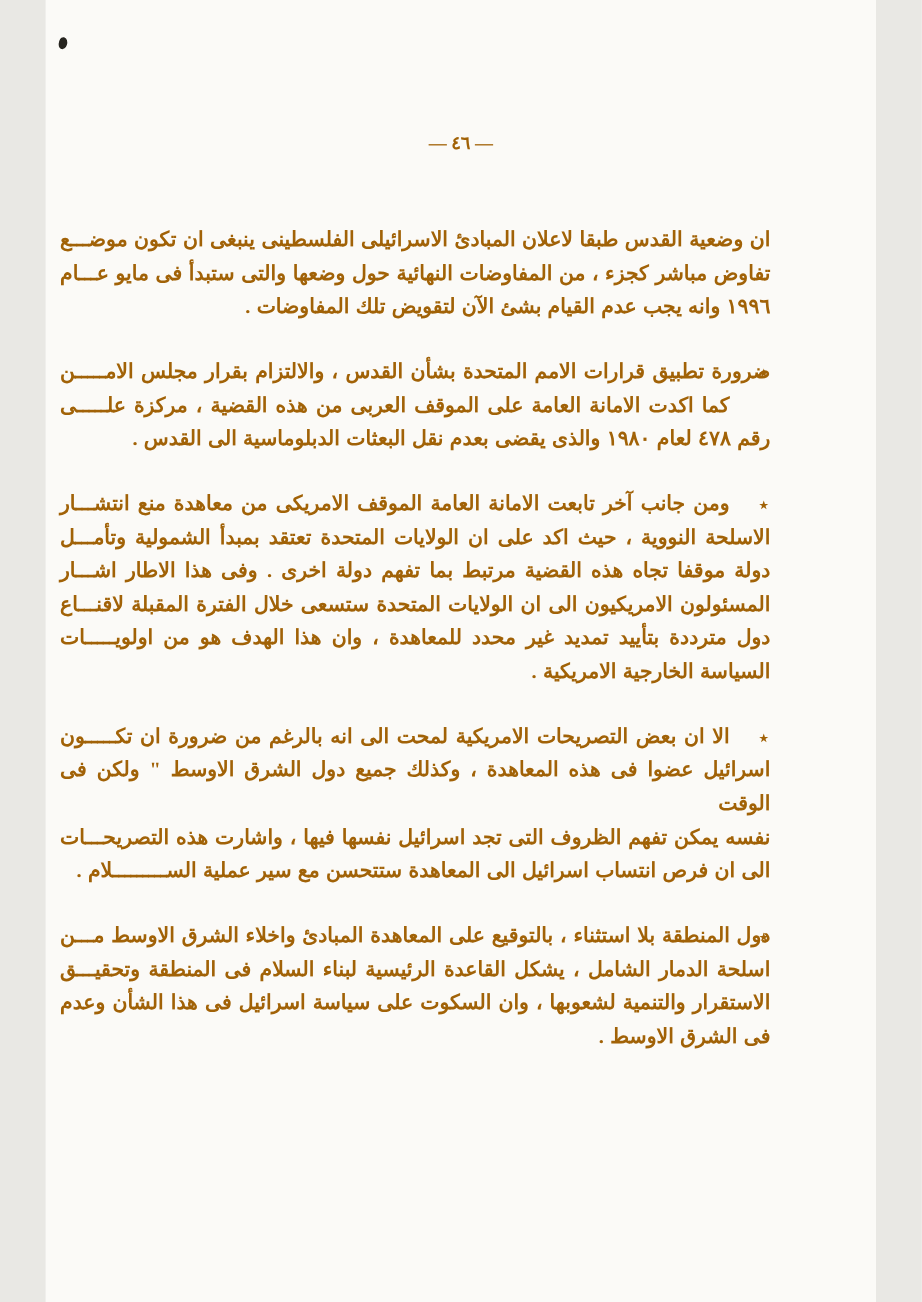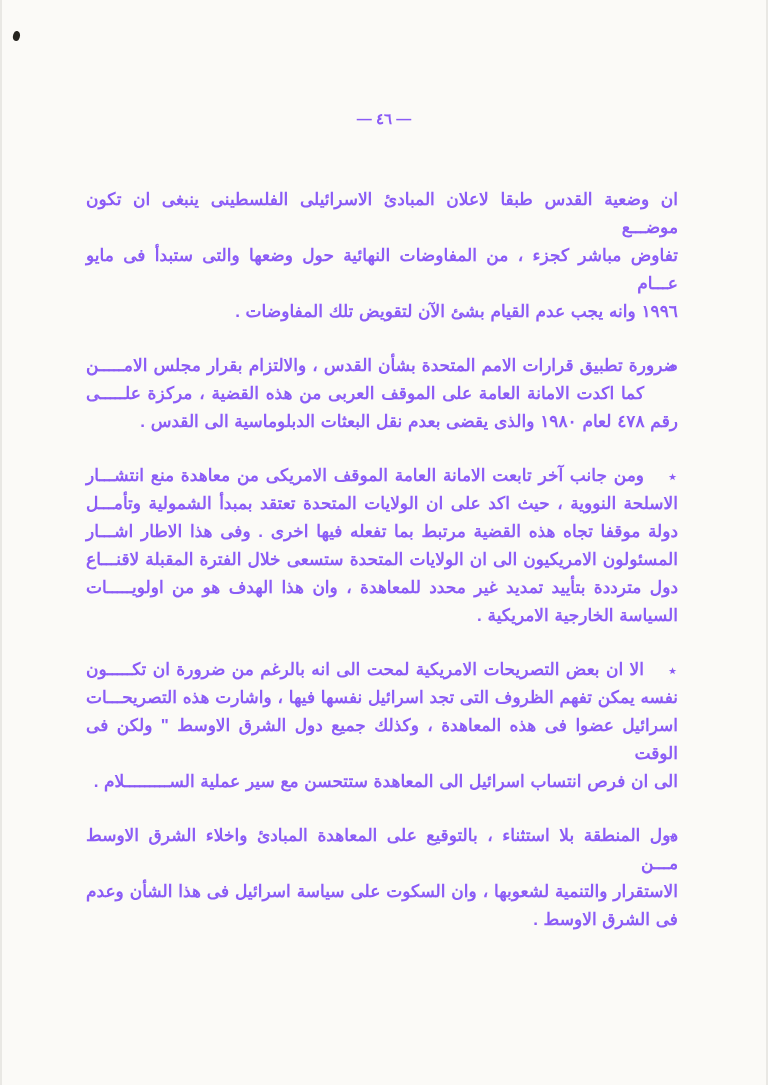--- a/index.html
+++ b/index.html
@@ -3,27 +3,27 @@
 <meta charset="utf-8">
 <title>Scanned Document Page</title>
 <style>
   html, body {
     margin: 0;
     padding: 0;
     background: #e9e8e4;
   }
   .page {
     position: relative;
-    width: 764px;
+    width: 692px;
     height: 1085px;
     margin: 0 auto;
     background: #fbfaf7;
     overflow: hidden;
-    font-family: Liberation Sans, sans-serif;
-    color: #8b5cf6;
+    font-family: Liberation Serif, serif;
+    color: #a16207;
     direction: rtl;
   }
   
   .artifact {
     position: absolute;
     left: 11px;
     top: 31px;
     width: 7px;
     height: 10px;
     background: #26241f;
@@ -102,36 +102,37 @@
       <span class="bullet">٭</span>
       <div class="line">ضرورة تطبيق قرارات الامم المتحدة بشأن القدس ، والالتزام بقرار مجلس الامـــــن</div>
       <div class="line first">كما اكدت الامانة العامة على الموقف العربى من هذه القضية ، مركزة علـــــى</div>
       <div class="line last">رقم ٤٧٨ لعام ١٩٨٠ والذى يقضى بعدم نقل البعثات الدبلوماسية الى القدس .</div>
     </div>
 
     <div class="para bulleted">
       <span class="bullet">٭</span>
       <div class="line first">ومن جانب آخر تابعت الامانة العامة الموقف الامريكى من معاهدة منع انتشـــار</div>
       <div class="line">الاسلحة النووية ، حيث اكد على ان الولايات المتحدة تعتقد بمبدأ الشمولية وتأمـــل</div>
-      <div class="line">دولة موقفا تجاه هذه القضية مرتبط بما تفعله فيها اخرى . وفى هذا الاطار اشـــار</div>
+      <div class="line">دولة موقفا تجاه هذه القضية مرتبط بما تفهم دولة اخرى . وفى هذا الاطار اشـــار</div>
       <div class="line">المسئولون الامريكيون الى ان الولايات المتحدة ستسعى خلال الفترة المقبلة لاقنـــاع</div>
       <div class="line">دول مترددة بتأييد تمديد غير محدد للمعاهدة ، وان هذا الهدف هو من اولويـــــات</div>
       <div class="line last">السياسة الخارجية الامريكية .</div>
     </div>
 
     <div class="para bulleted">
       <span class="bullet">٭</span>
       <div class="line first">الا ان بعض التصريحات الامريكية لمحت الى انه بالرغم من ضرورة ان تكـــــون</div>
+      <div class="line">اسرائيل عضوا فى هذه المعاهدة ، وكذلك جميع دول الشرق الاوسط " ولكن فى الوقت</div>
       <div class="line">نفسه يمكن تفهم الظروف التى تجد اسرائيل نفسها فيها ، واشارت هذه التصريحـــات</div>
-      <div class="line">اسرائيل عضوا فى هذه المعاهدة ، وكذلك جميع دول الشرق الاوسط " ولكن فى الوقت</div>
       <div class="line last">الى ان فرص انتساب اسرائيل الى المعاهدة ستتحسن مع سير عملية الســـــــــلام .</div>
     </div>
 
     <div class="para bulleted">
       <span class="bullet">٭</span>
       <div class="line">دول المنطقة بلا استثناء ، بالتوقيع على المعاهدة المبادئ واخلاء الشرق الاوسط مـــن</div>
+      <div class="line">اسلحة الدمار الشامل ، يشكل القاعدة الرئيسية لبناء السلام فى المنطقة وتحقيـــق</div>
       <div class="line">الاستقرار والتنمية لشعوبها ، وان السكوت على سياسة اسرائيل فى هذا الشأن وعدم</div>
       <div class="line last">فى الشرق الاوسط .</div>
     </div>
 
   </section>
 
 </div>
 
 </body></html>

